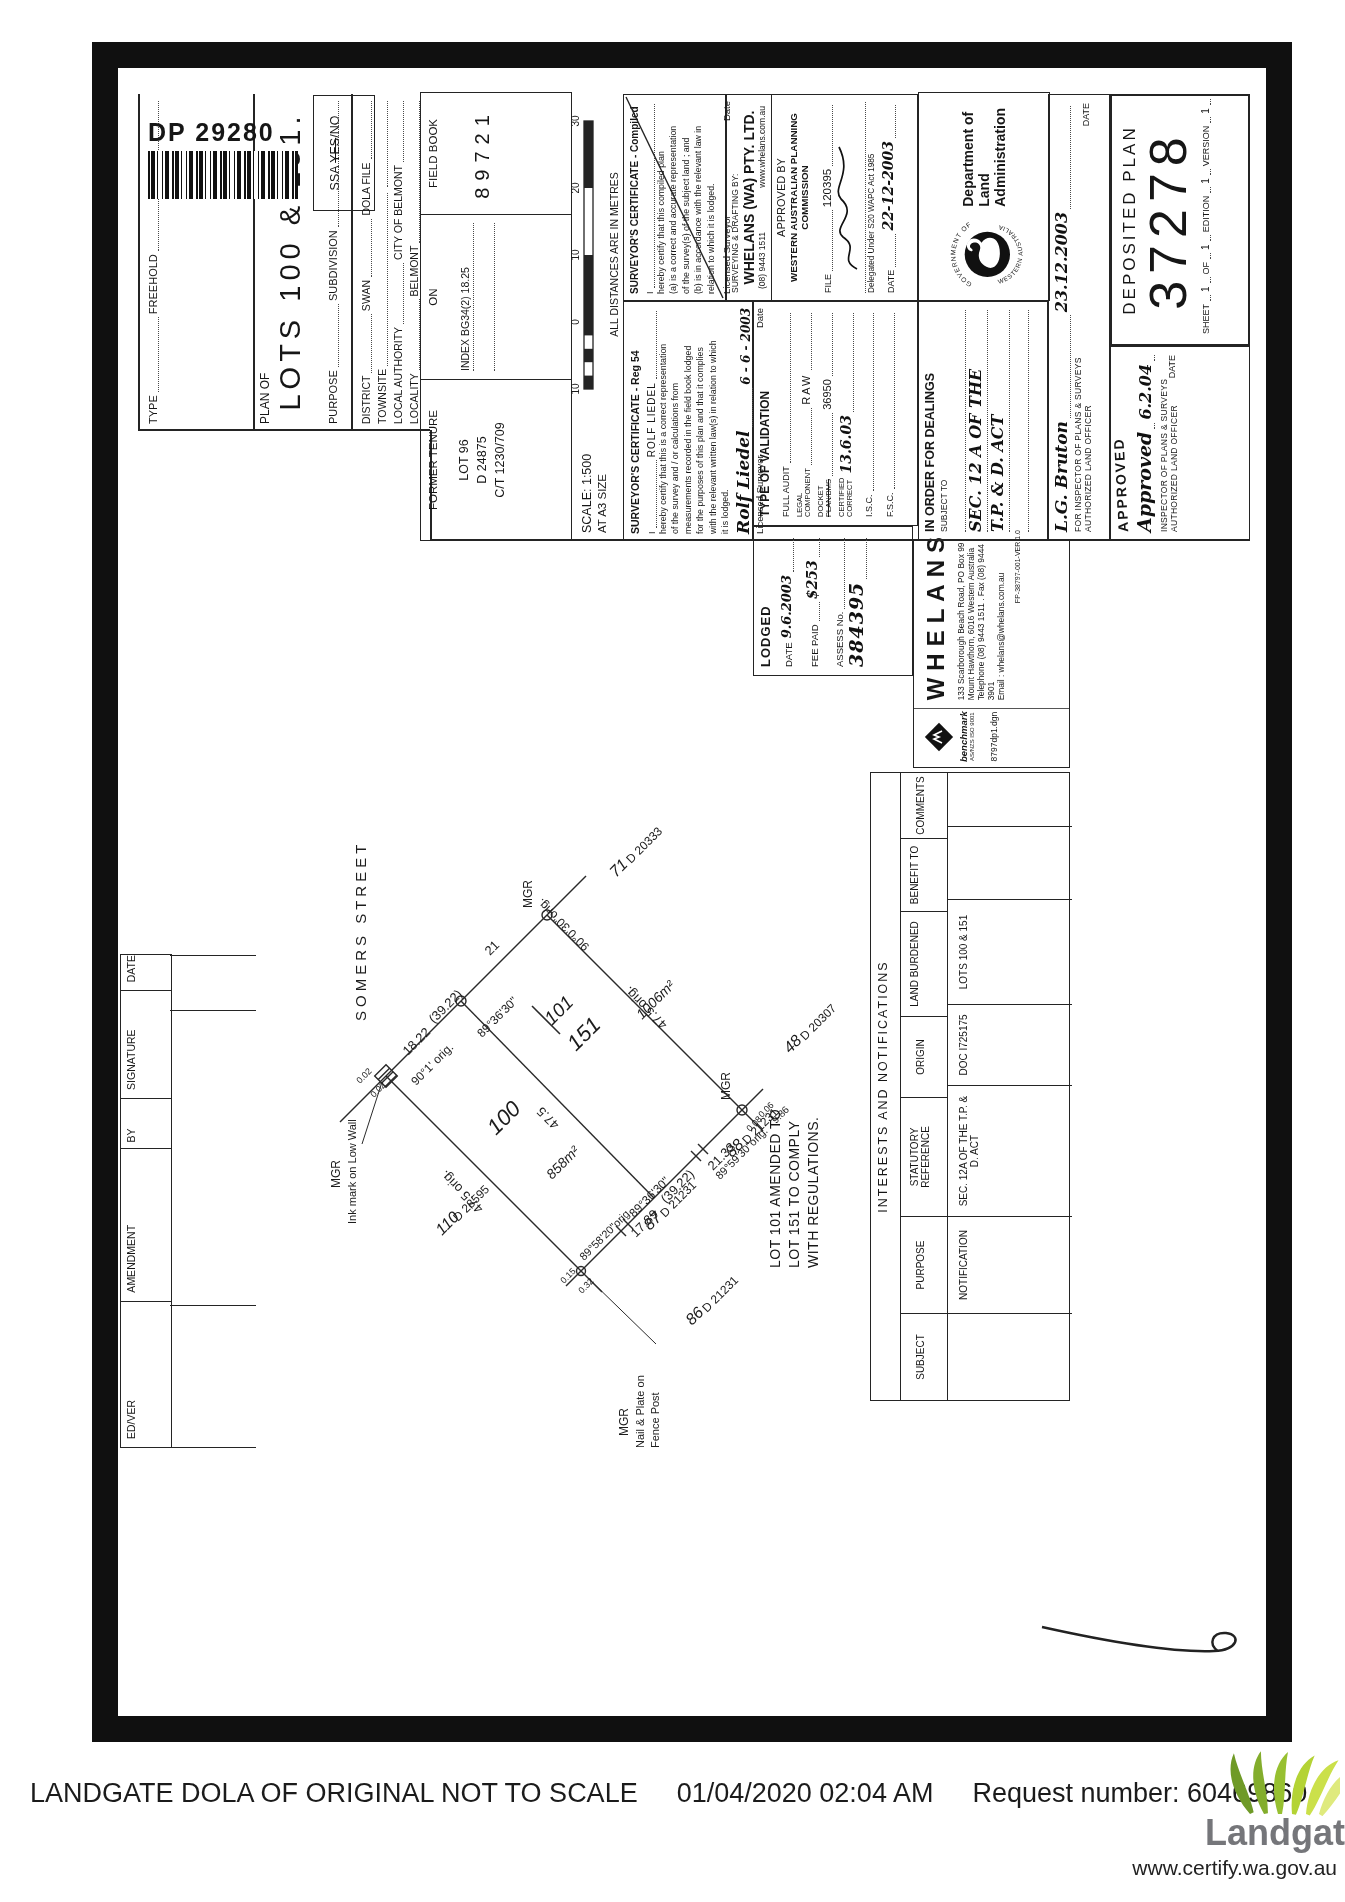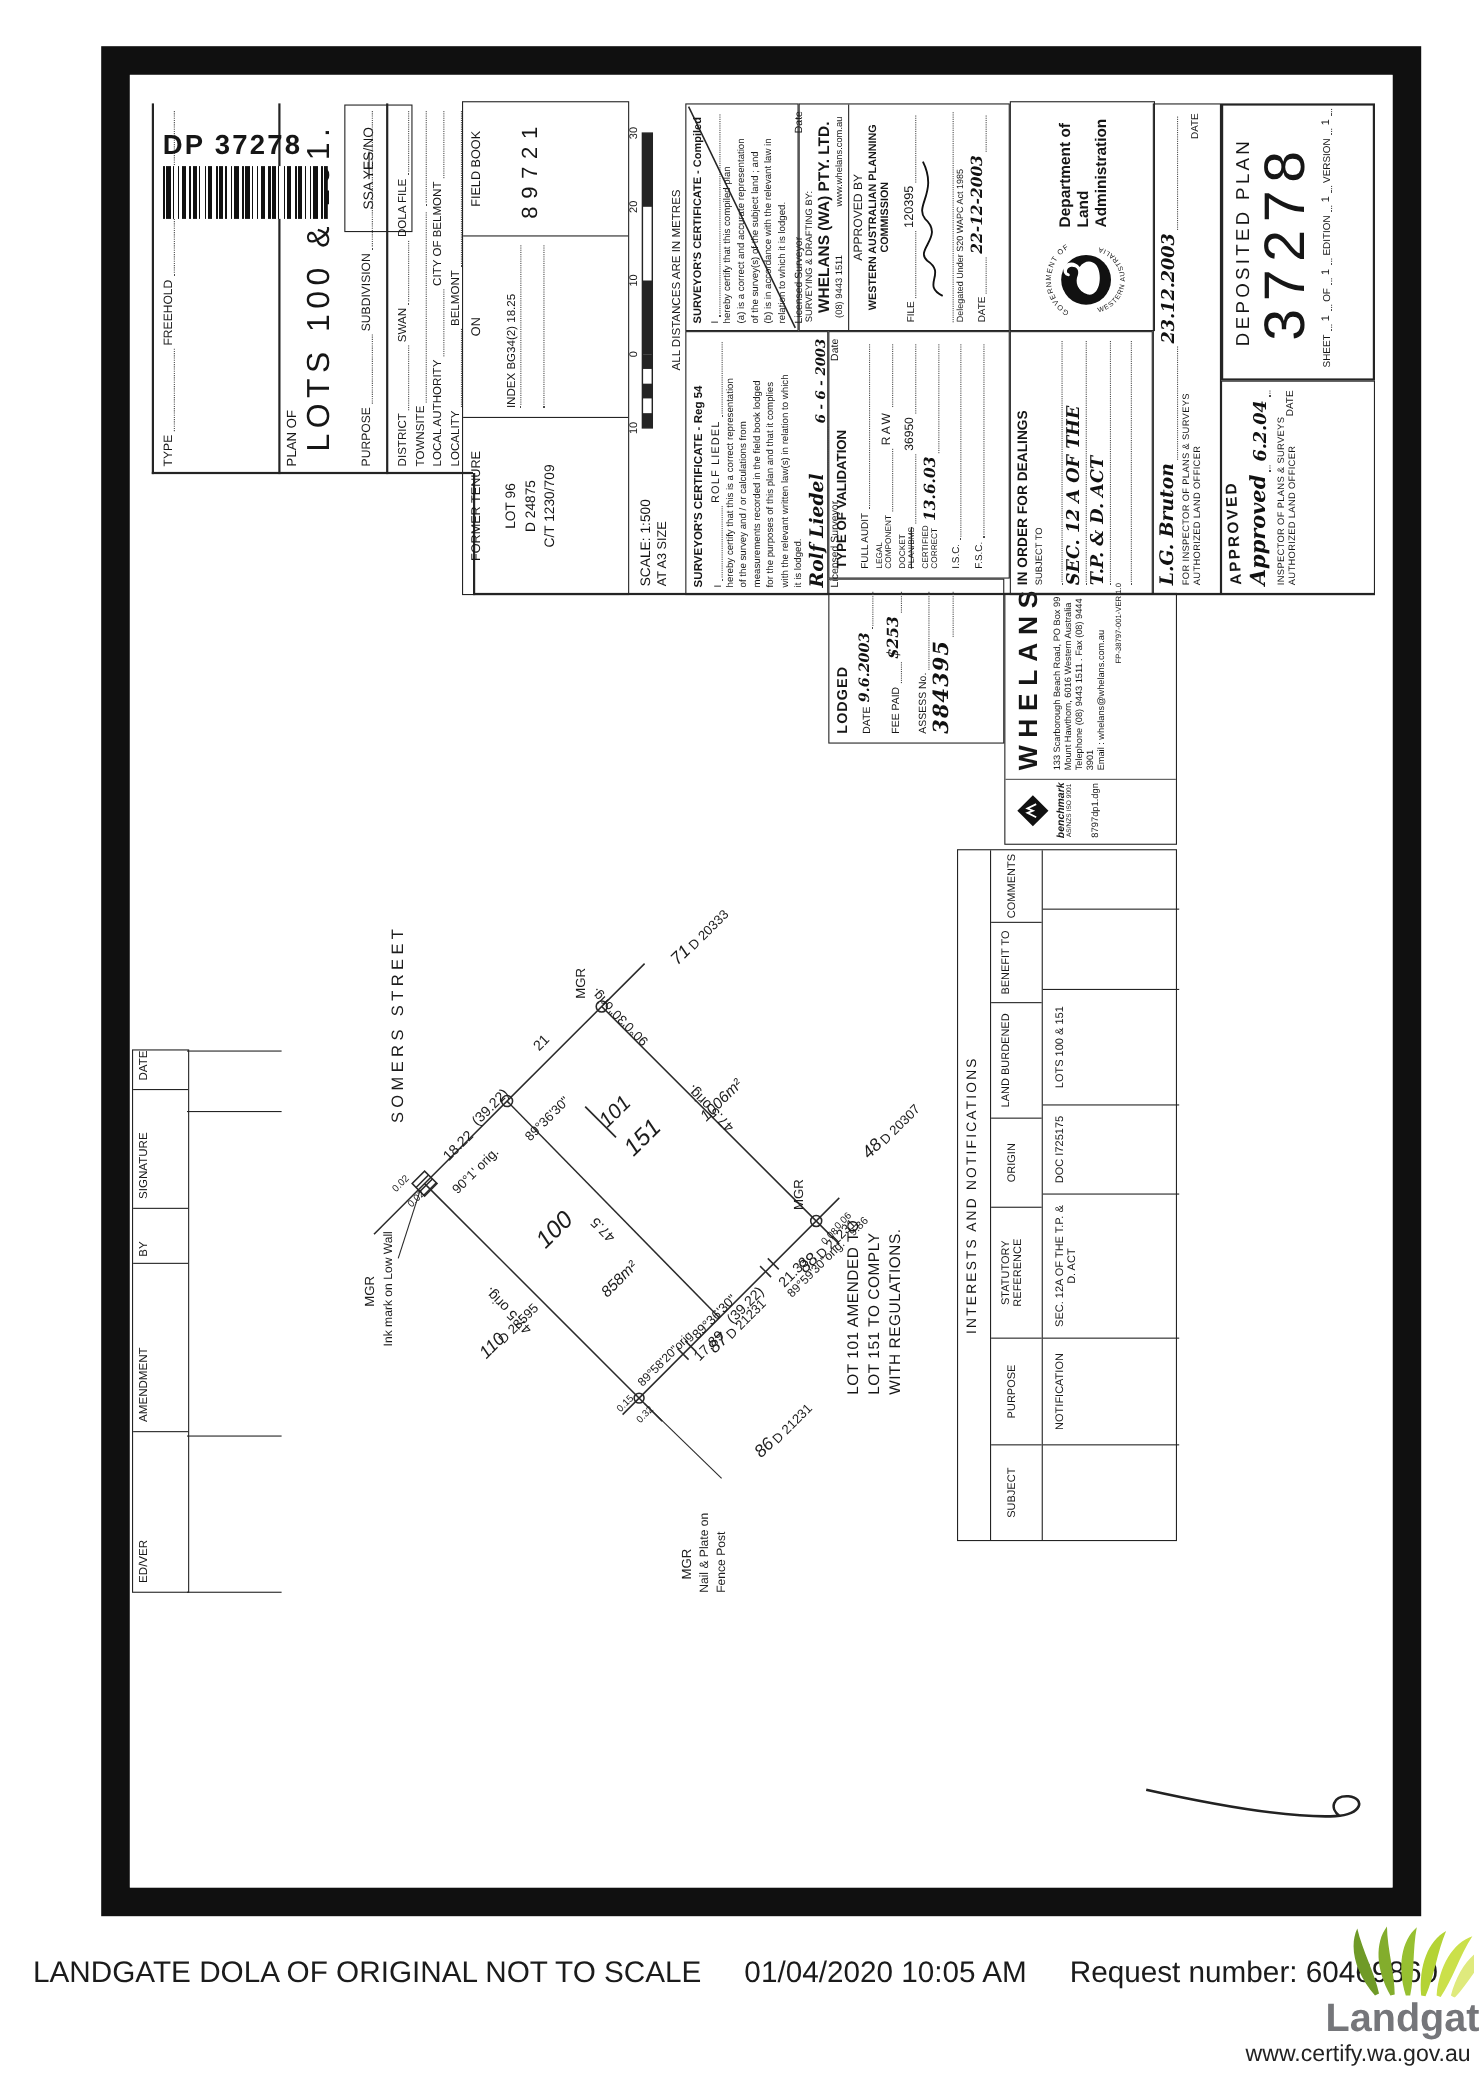--- a/index.html
+++ b/index.html
@@ -486,28 +486,28 @@
           <span class="dl"></span>
       <span style="font-size:10px">1</span>
           <span class="dl"></span>
     </div>
   </div>
 
 </div>
 </div>
 
 <div class="abs" style="left:148px;top:118px;width:150px">
-  <div style="font-size:25px;font-weight:bold;letter-spacing:2px">DP 37278</div>
+  <div style="font-size:25px;font-weight:bold;letter-spacing:2px">DP 29280</div>
   <div class="bars" style="margin-top:4px"></div>
 </div>
 
 <div class="abs" style="left:30px;top:1778px;font-size:27px;color:#1b1b1b;white-space:nowrap">
   <span>LANDGATE DOLA OF ORIGINAL NOT TO SCALE</span>
   <span style="display:inline-block;width:24px"></span>
-  <span>01/04/2020 10:05 AM</span>
+  <span>01/04/2020 02:04 AM</span>
   <span style="display:inline-block;width:24px"></span>
   <span>Request number: 60469860</span>
 </div>
 
 <div class="abs" style="left:1205px;top:1742px;width:135px;text-align:right">
   <svg width="110" height="74" viewBox="0 0 110 74">
     <g transform="translate(20,72)">
       <path d="M0,0 C-8,-26 -4,-50 10,-62 C6,-42 8,-18 4,0 Z" fill="#6f9a27" transform="rotate(-24)"></path>
       <path d="M0,0 C-8,-26 -4,-50 10,-62 C6,-42 8,-18 4,0 Z" fill="#83ad2c" transform="translate(14,0) rotate(-12)"></path>
       <path d="M0,0 C-8,-26 -4,-50 10,-62 C6,-42 8,-18 4,0 Z" fill="#97c031" transform="translate(28,0) rotate(0)"></path>

